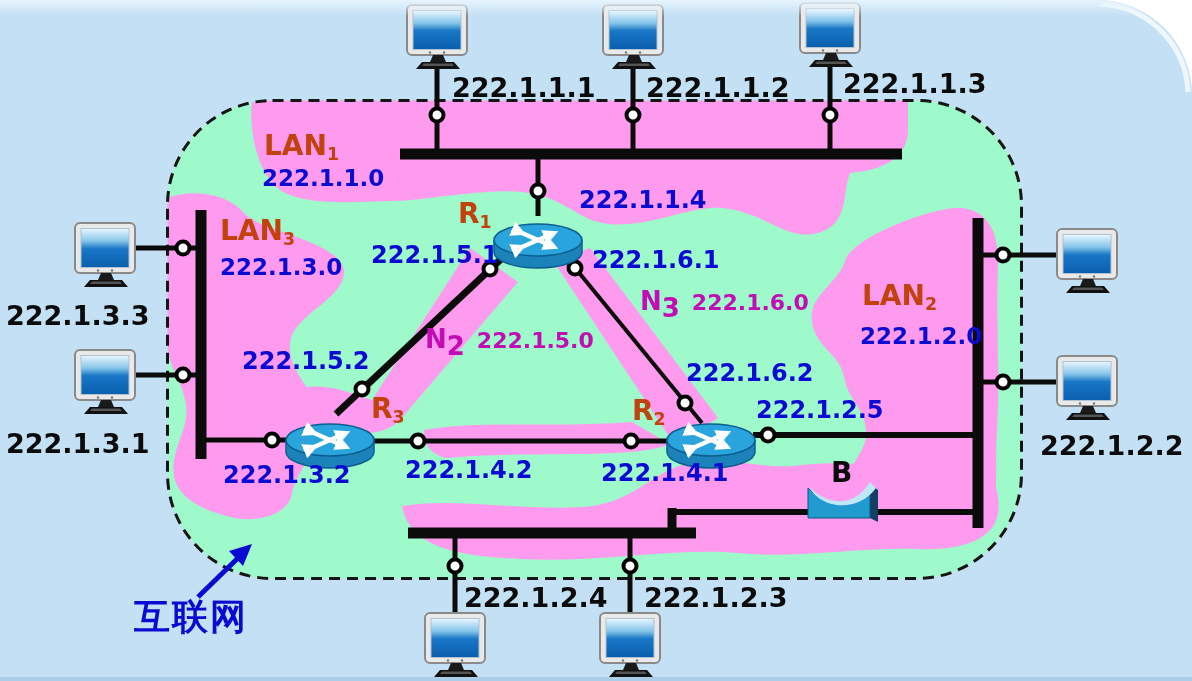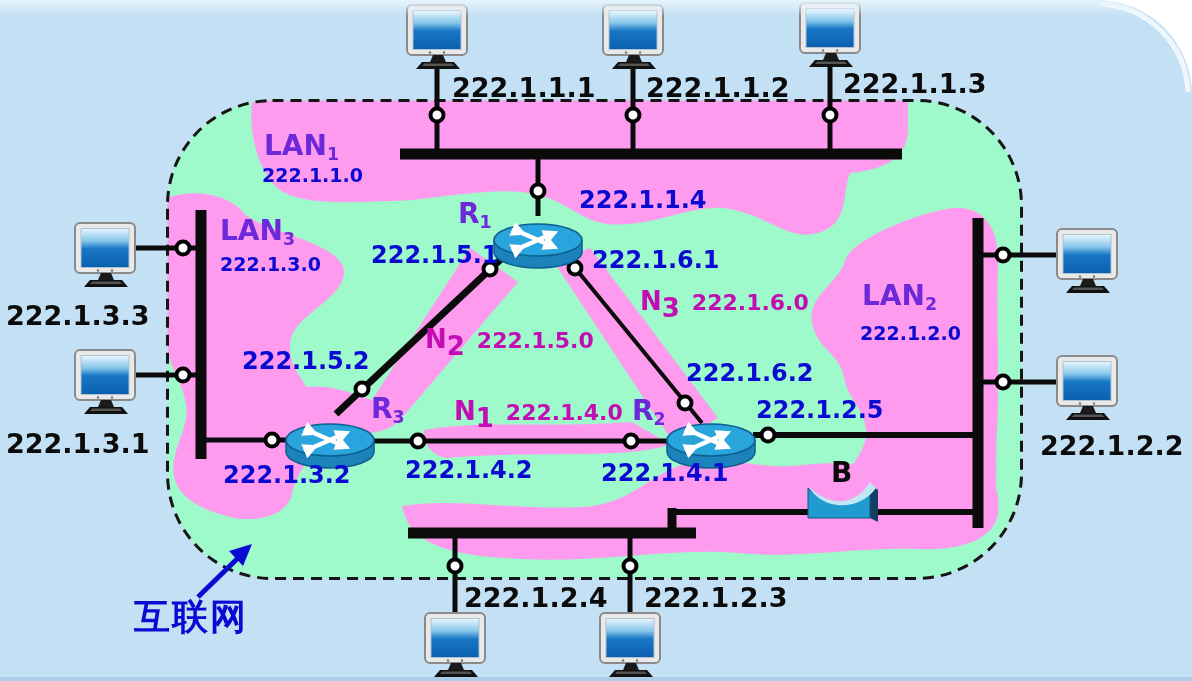--- a/index.html
+++ b/index.html
@@ -8,22 +8,22 @@
     background:#C4E0F4;border-top-right-radius:95px;
     font-family:"DejaVu Sans", sans-serif;
   }
   #gloss{position:absolute;left:0;top:0;right:0;height:16px;
     background:linear-gradient(#E6F4FD,rgba(230,244,253,0));pointer-events:none;}
   #bottom-edge{position:absolute;left:0;bottom:0;right:0;height:4px;background:#ACCDE7;}
   #net-svg{position:absolute;left:0;top:0;}
   .lb{position:absolute;white-space:nowrap;font-weight:bold;line-height:1.05;}
   .lb-black{font-size:27px;color:#0b0b0b;}
   .lb-blue{font-size:24px;color:#0A0AD2;}
-  .lb-name{font-size:28px;color:#6d28d9;}
-  .lb-net{font-size:19px;color:#0A0AD2;}
+  .lb-name{font-size:28px;color:#c2410c;}
+  .lb-net{font-size:23px;color:#0A0AD2;}
   .lb-mag{font-size:22px;color:#C40CB4;}
   .lb-mag .nname{font-size:26px;}
   .lb-mag .netpart{margin-left:12px;}
   .lb-b{font-size:28px;color:#0b0b0b;}
   .lb-cn{font-size:36px;color:#0A0AD2;letter-spacing:2px;}
   sub{font-size:0.62em;vertical-align:-0.28em;}
 </style>
 </head>
 <body>
 
@@ -186,23 +186,20 @@
   <div class="lb lb-name" style="left:458px;top:199px">
     <span>R</span><sub>1</sub>
   </div>
   <div class="lb lb-name" style="left:632px;top:396px">
     <span>R</span><sub>2</sub>
   </div>
   <div class="lb lb-name" style="left:371px;top:394px">
     <span>R</span><sub>3</sub>
   </div>
 
-  <div class="lb lb-mag" style="left:454px;top:398px">
-    <span class="nname">N</span><sub class="nname">1</sub><span class="netpart">222.1.4.0</span>
-  </div>
   <div class="lb lb-mag" style="left:425px;top:326px">
     <span class="nname">N</span><sub class="nname">2</sub><span class="netpart">222.1.5.0</span>
   </div>
   <div class="lb lb-mag" style="left:640px;top:288px">
     <span class="nname">N</span><sub class="nname">3</sub><span class="netpart">222.1.6.0</span>
   </div>
 
   <div class="lb lb-blue" style="left:579px;top:188px">222.1.1.4</div>
   <div class="lb lb-blue" style="left:371px;top:243px">222.1.5.1</div>
   <div class="lb lb-blue" style="left:592px;top:248px">222.1.6.1</div>

